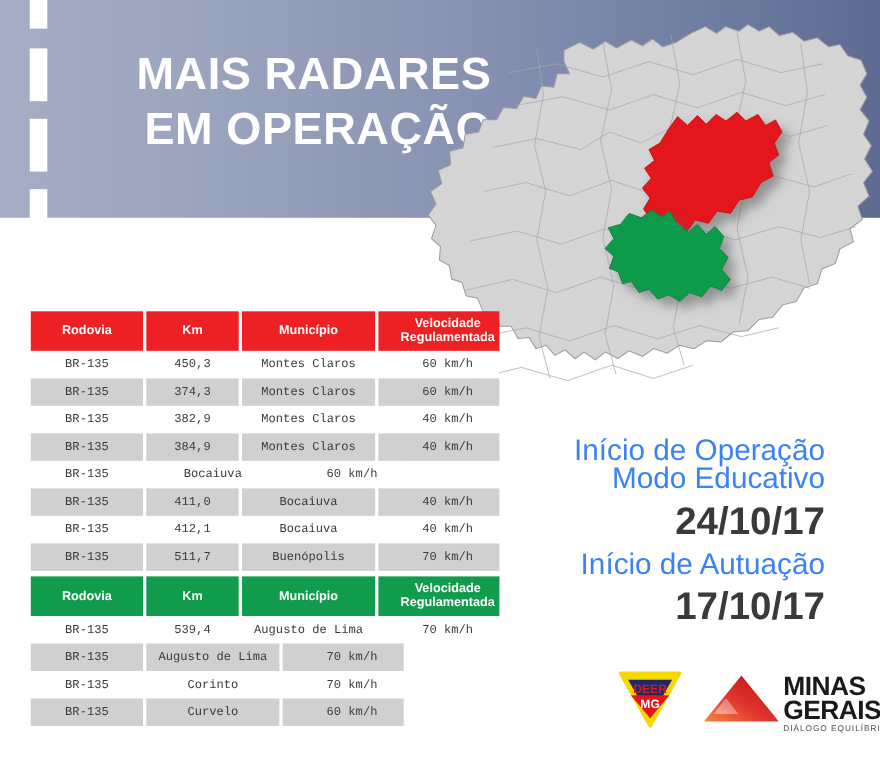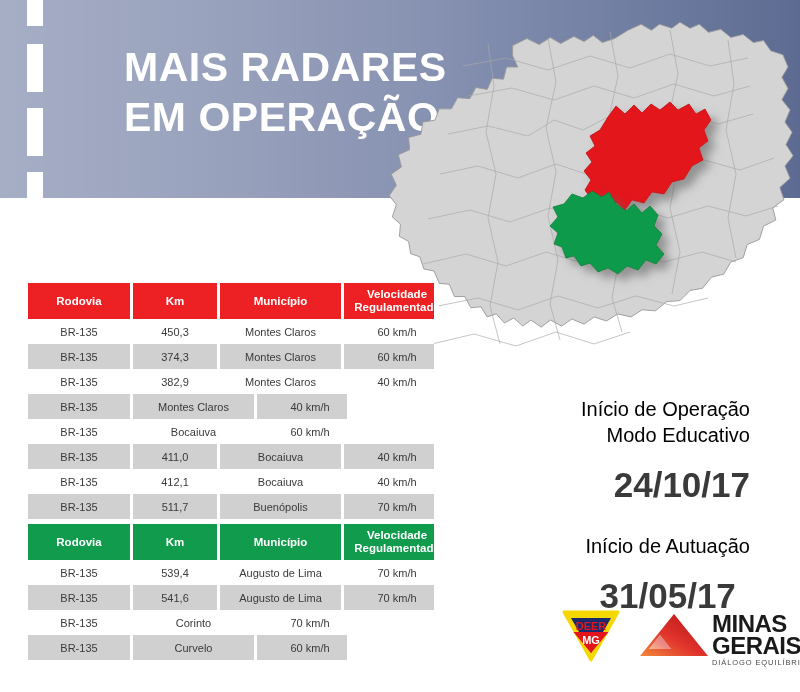--- a/index.html
+++ b/index.html
@@ -48,20 +48,21 @@
   .headline {
     position: absolute;
     left: 124px;
     top: 42px;
     color: #ffffff;
     font-size: 41px;
     font-weight: bold;
     line-height: 50px;
     letter-spacing: 0.5px;
     white-space: pre-line;
+    text-align: right;
   }
 
   
   .map-wrap {
     position: absolute;
     left: 378px;
     top: 14px;
     width: 420px;
     height: 370px;
   }
@@ -102,49 +103,50 @@
   }
   .trow .cell {
     display: flex;
     align-items: center;
     justify-content: center;
     text-align: right;
     color: #3a3a3a;
     font-size: 11px;
     box-sizing: border-box;
     background: #ffffff;
+    font-family: Liberation Mono, monospace;
   }
   .trow.alt .cell { background: #d0d0d0; }
 
   .c-rodovia { width: 102px; }
   .c-km      { width: 84px; }
   .c-mun     { width: 121px; }
-  .c-vel     { width: 90px; padding-left: 16px; }
+  .c-vel     { width: 110px; padding-left: 16px; }
 
   
   .date-block {
     position: absolute;
     right: 50px;
     text-align: right;
   }
   #date-block-educativo { top: 396px; }
-  #date-block-autuacao  { top: 533px; text-align: center; }
+  #date-block-autuacao  { top: 500px; }
 
   .date-label {
-    color: #000000;
-    font-size: 20px;
+    color: #3b82f6;
+    font-size: 27px;
     line-height: 26px;
     white-space: pre-line;
   }
   .date-value {
     color: #3a3a3a;
     font-size: 35px;
     font-weight: bold;
     line-height: 42px;
-    margin-top: 16px;
+    margin-top: 5px;
   }
 
   
   .logo-row {
     position: absolute;
     left: 560px;
     top: 608px;
     height: 70px;
     display: flex;
     align-items: flex-start;
@@ -251,20 +253,21 @@
       <div class="cell c-vel">60 km/h</div>
     </div>
     <div class="trow">
       <div class="cell c-rodovia">BR-135</div>
       <div class="cell c-km">382,9</div>
       <div class="cell c-mun">Montes Claros</div>
       <div class="cell c-vel">40 km/h</div>
     </div>
     <div class="trow alt">
       <div class="cell c-rodovia">BR-135</div>
+      <div class="cell c-km">384,9</div>
       <div class="cell c-mun">Montes Claros</div>
       <div class="cell c-vel">40 km/h</div>
     </div>
     <div class="trow">
       <div class="cell c-rodovia">BR-135</div>
       <div class="cell c-mun">Bocaiuva</div>
       <div class="cell c-vel">60 km/h</div>
     </div>
     <div class="trow alt">
       <div class="cell c-rodovia">BR-135</div>
@@ -295,21 +298,20 @@
 Regulamentada</div>
     </div>
     <div class="trow">
       <div class="cell c-rodovia">BR-135</div>
       <div class="cell c-km">539,4</div>
       <div class="cell c-mun">Augusto de Lima</div>
       <div class="cell c-vel">70 km/h</div>
     </div>
     <div class="trow alt">
       <div class="cell c-rodovia">BR-135</div>
-      <div class="cell c-km">541,6</div>
       <div class="cell c-mun">Augusto de Lima</div>
       <div class="cell c-vel">70 km/h</div>
     </div>
     <div class="trow">
       <div class="cell c-rodovia">BR-135</div>
       <div class="cell c-mun">Corinto</div>
       <div class="cell c-vel">70 km/h</div>
     </div>
     <div class="trow alt">
       <div class="cell c-rodovia">BR-135</div>
@@ -319,21 +321,21 @@
   </div>
 
   <div class="date-block" id="date-block-educativo">
     <div class="date-label">Início de Operação
 Modo Educativo</div>
     <div class="date-value">24/10/17</div>
   </div>
 
   <div class="date-block" id="date-block-autuacao">
     <div class="date-label">Início de Autuação</div>
-    <div class="date-value">31/05/17</div>
+    <div class="date-value">17/10/17</div>
   </div>
 
   <div class="logo-row">
 
     <div class="deer-logo">
       <svg width="62" height="56" viewBox="0 0 62 56" xmlns="http://www.w3.org/2000/svg">
         <path d="M4 4 H58 L31 52 Z" fill="#f5d800" stroke="#f5d800" stroke-width="3" stroke-linejoin="round"></path>
         <path d="M11 10 H51 L31 45 Z" fill="#1b2a6b"></path>
         <path d="M13.5 24 H48.5 L31 45 Z" fill="#e3141a"></path>
         <text x="31" y="22" text-anchor="middle" font-family="'Liberation Sans', sans-serif" font-size="11" font-weight="bold" fill="#e3141a">DEER</text>

